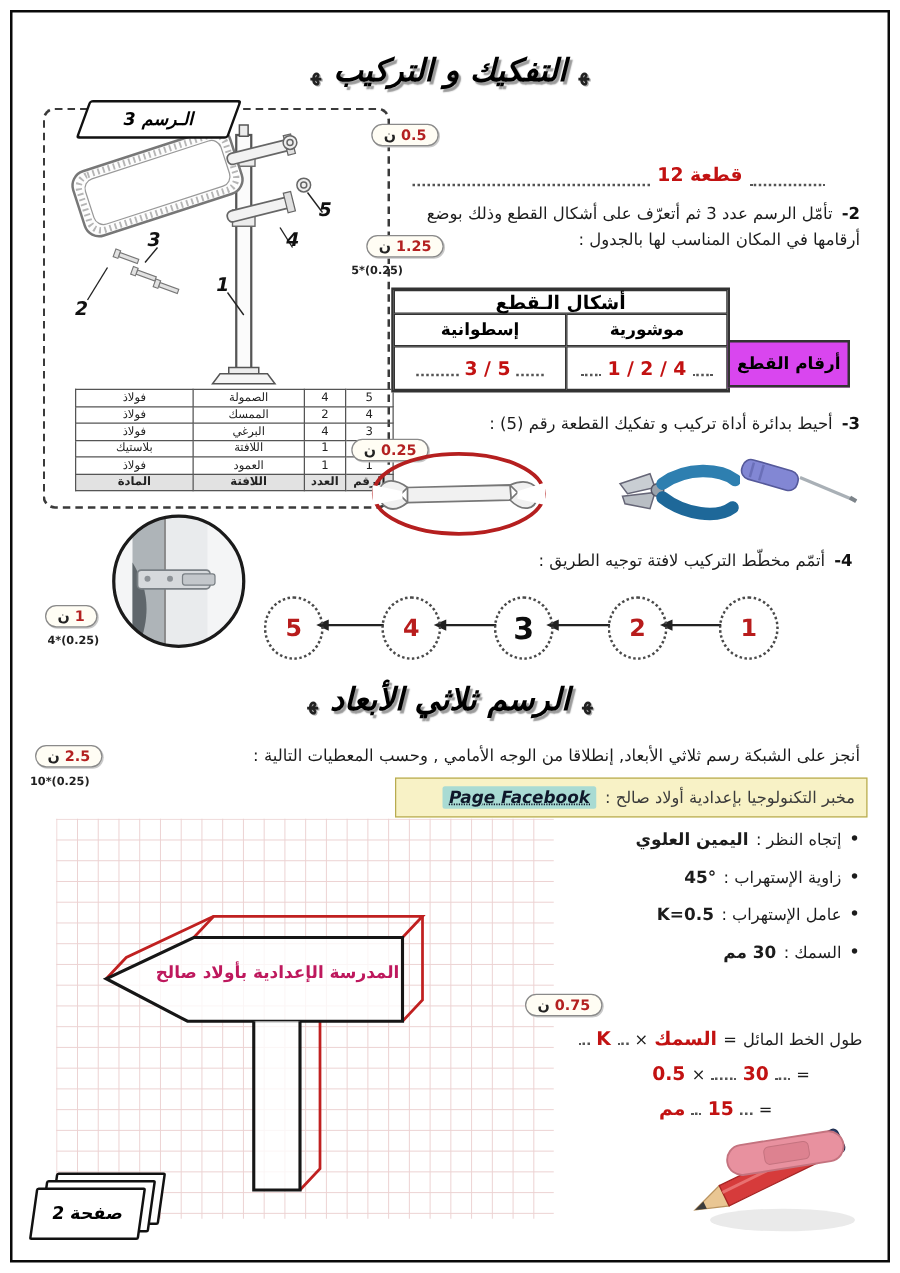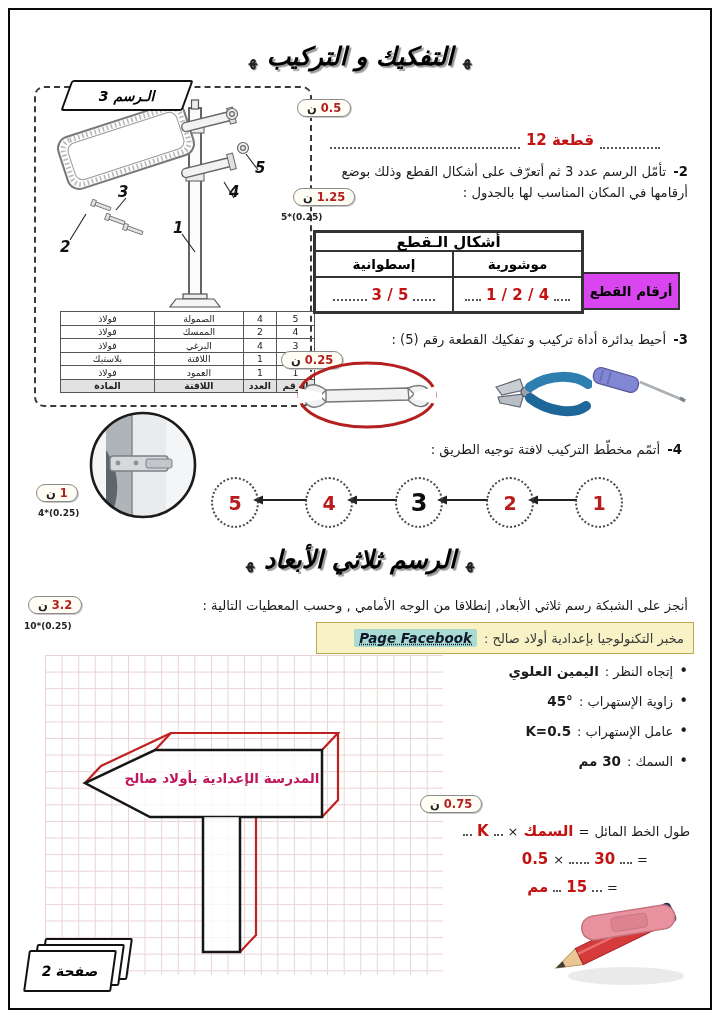--- a/index.html
+++ b/index.html
@@ -315,21 +315,21 @@
   <div class="abs seq" style="left:575px;top:477px;">
       <span>1</span>
     </div>
 
   <div class="abs q-text" style="left:110px;top:595px;width:578px;">أنجز على الشبكة رسم ثلاثي الأبعاد, إنطلاقا من الوجه الأمامي , وحسب المعطيات التالية :</div>
 
   <div class="abs sec-title" style="top:545px;left:0;">
     <span class="orn">ﻬ</span><span>الرسم ثلاثي الأبعاد</span><span class="orn">ﻬ</span>
   </div>
   <div class="abs badge" style="left:28px;top:596px;">
-    <span class="bv">3.2</span>
+    <span class="bv">2.5</span>
     <span class="bu">ن</span>
   </div>
   <div class="abs sub-score" style="left:24px;top:621px;">10*(0.25)</div>
 
   <div class="abs banner" style="left:316px;top:622px;width:358px;height:30px;">
     <span>مخبر التكنولوجيا بإعدادية أولاد صالح :</span>
     <span class="fb-link">Page Facebook</span>
   </div>
 
   <div class="abs grid-bg" style="left:45px;top:655px;width:398px;height:320px;"></div>

